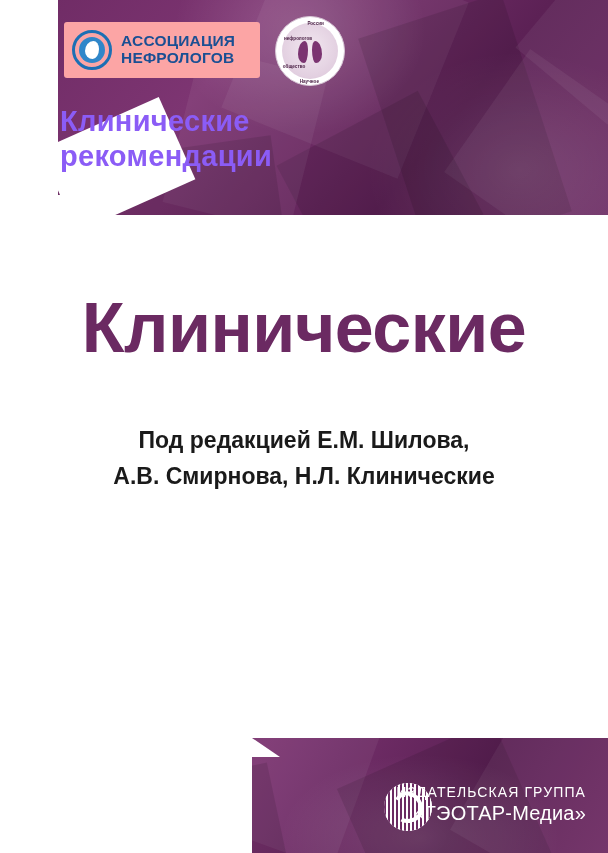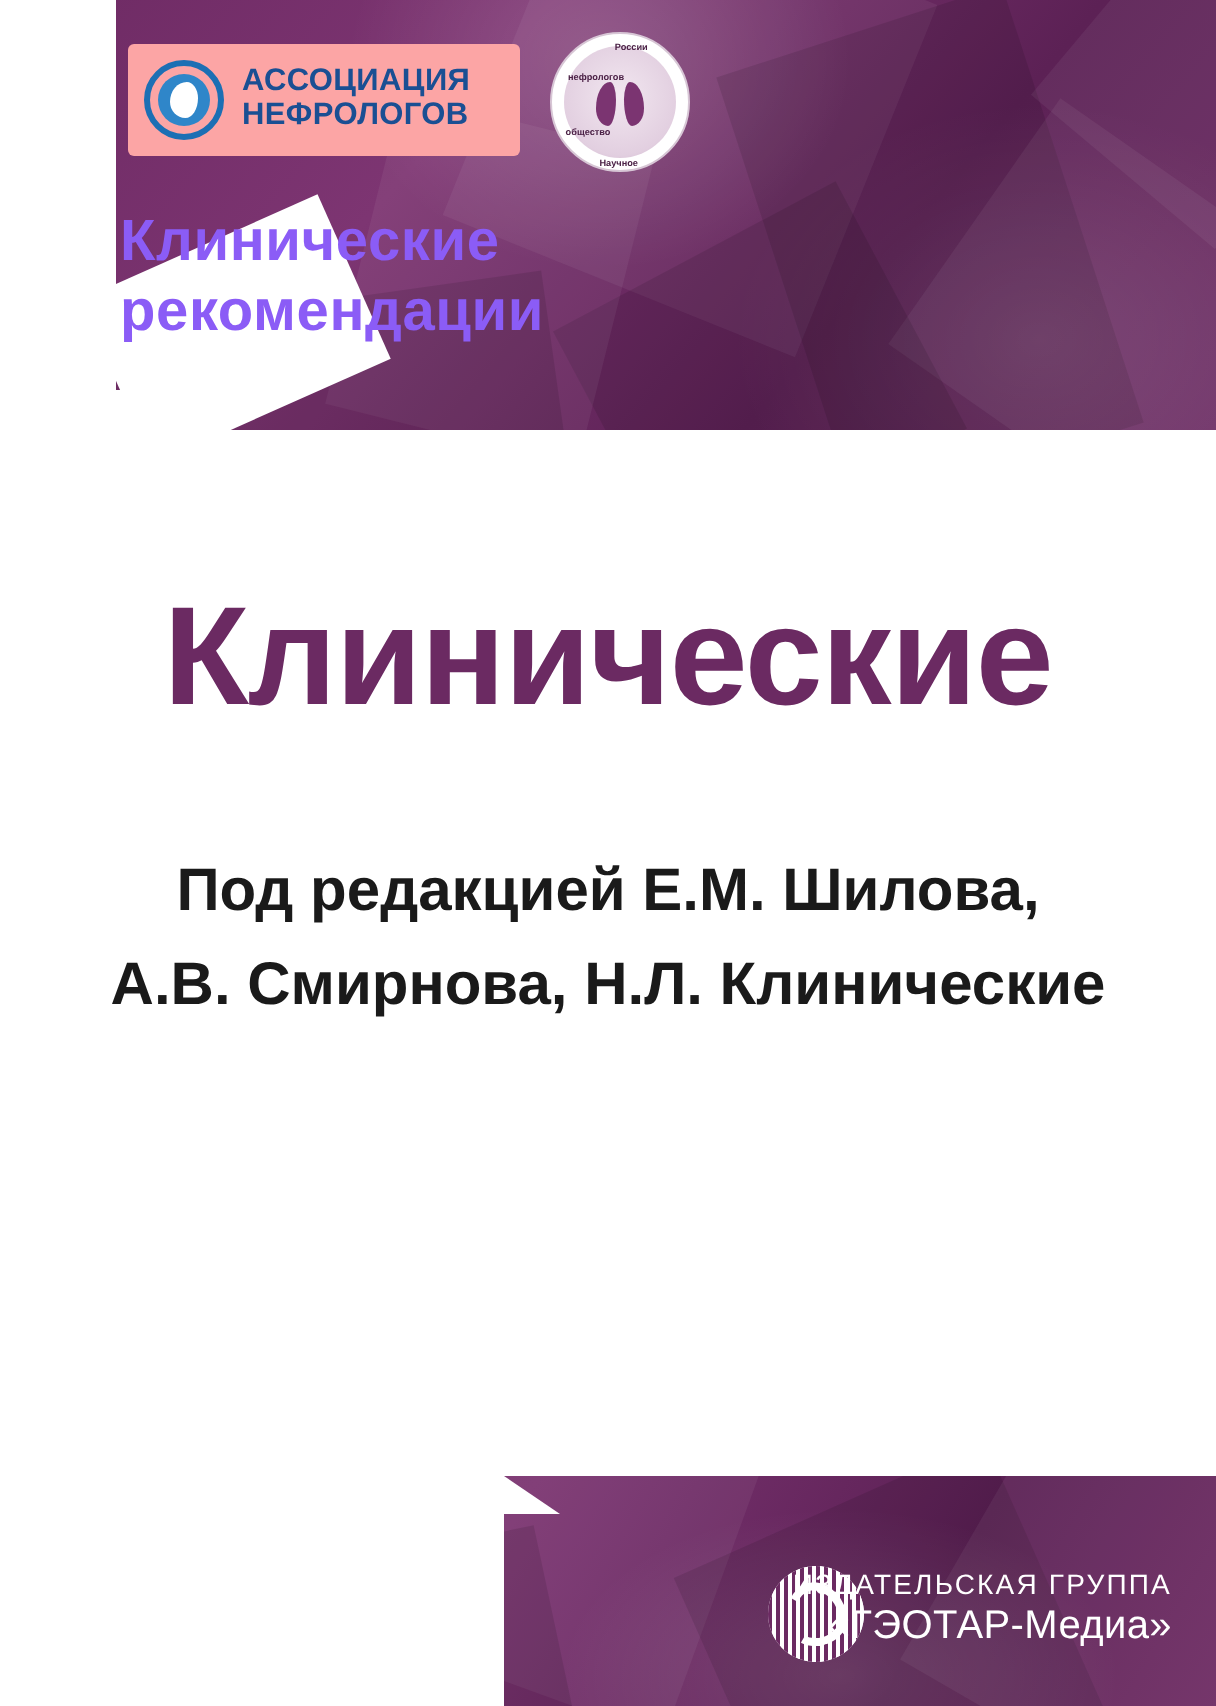--- a/index.html
+++ b/index.html
@@ -216,21 +216,21 @@
   }
 
   
   .editors {
     position: absolute;
     left: 0;
     top: 423px;
     width: 608px;
     text-align: center;
     color: #1a1a1a;
-    font-size: 30px;
+    font-size: 23px;
     font-weight: bold;
     line-height: 1.55;
   }
 
   
   .bottom-band {
     position: absolute;
     left: 0;
     bottom: 0;
     width: 608px;

